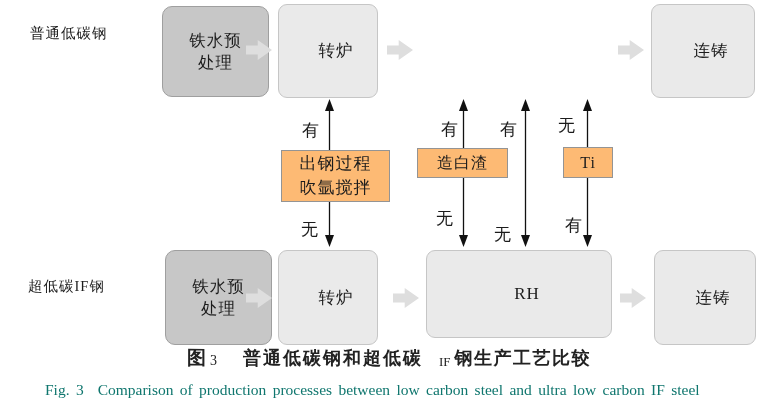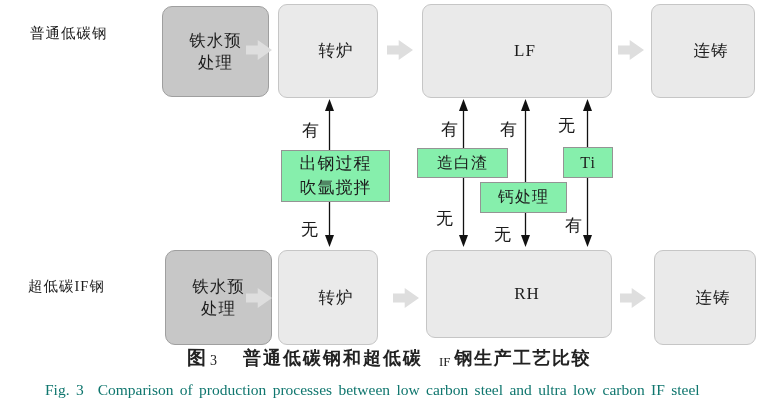--- a/index.html
+++ b/index.html
@@ -13,21 +13,21 @@
   .pbox{
     position:absolute;display:flex;flex-direction:column;align-items:center;justify-content:center;
     text-align:center;font-size:16.5px;letter-spacing:1px;box-sizing:border-box;
   }
   .pbox.light{background:#eaeaea;border:1px solid #c6c6c6;border-radius:9px;padding-left:16px;}
   .pbox.dark{background:#c7c7c7;border:1px solid #9f9f9f;border-radius:10px;margin-left:32px;}
   .pbox .ln{display:block;line-height:22px;}
   
   .cbox{
     position:absolute;display:flex;flex-direction:column;align-items:center;justify-content:center;
-    background:#86efac;border:1px solid #949494;box-sizing:border-box;
+    background:#fdba74;border:1px solid #949494;box-sizing:border-box;
     font-size:16px;letter-spacing:1px;text-align:center;z-index:3;
   }
   .cbox .ln{display:block;line-height:24px;font-size:17px;}
   
   .cond-label{position:absolute;font-size:17px;z-index:4;white-space:nowrap;}
   
   .flow-arrow{
     position:absolute;width:26px;height:20px;background:#dedede;z-index:1;
     clip-path:polygon(0% 27%,45% 27%,45% 0%,100% 50%,45% 100%,45% 73%,0% 73%);
   }
@@ -56,23 +56,20 @@
 
   <div class="row-label" style="left:30px;top:24px;">普通低碳钢</div>
   <div class="row-label" style="left:28px;top:277px;">超低碳IF钢</div>
 
   <div class="pbox dark" style="left:130px;top:6px;width:107px;height:91px;">
     <span class="ln">铁水预</span>
     <span class="ln">处理</span>
   </div>
   <div class="pbox light" style="left:278px;top:4px;width:100px;height:94px;">
     <span class="ln">转炉</span>
-  </div>
-  <div class="pbox light" style="left:422px;top:4px;width:190px;height:94px;">
-    <span class="ln" style="font-size:17px;">LF</span>
   </div>
   <div class="pbox light" style="left:651px;top:4px;width:104px;height:94px;">
     <span class="ln">连铸</span>
   </div>
 
   <div class="pbox dark" style="left:133px;top:250px;width:107px;height:95px;">
     <span class="ln">铁水预</span>
     <span class="ln">处理</span>
   </div>
   <div class="pbox light" style="left:278px;top:250px;width:100px;height:95px;">
@@ -116,23 +113,20 @@
     </g>
   </svg>
 
   <div class="cbox" style="left:281px;top:150px;width:109px;height:52px;">
     <span class="ln">出钢过程</span>
     <span class="ln">吹氩搅拌</span>
   </div>
   <div class="cbox" style="left:417px;top:148px;width:91px;height:30px;">
     <span>造白渣</span>
   </div>
-  <div class="cbox" style="left:480px;top:182px;width:87px;height:31px;">
-    <span>钙处理</span>
-  </div>
   <div class="cbox" style="left:563px;top:147px;width:50px;height:31px;justify-content:center;">
     <span>Ti</span>
   </div>
 
   <div class="cond-label" style="left:302px;top:119px;">有</div>
   <div class="cond-label" style="left:301px;top:218px;">无</div>
   <div class="cond-label" style="left:441px;top:118px;">有</div>
   <div class="cond-label" style="left:436px;top:207px;">无</div>
   <div class="cond-label" style="left:500px;top:118px;">有</div>
   <div class="cond-label" style="left:494px;top:223px;">无</div>

